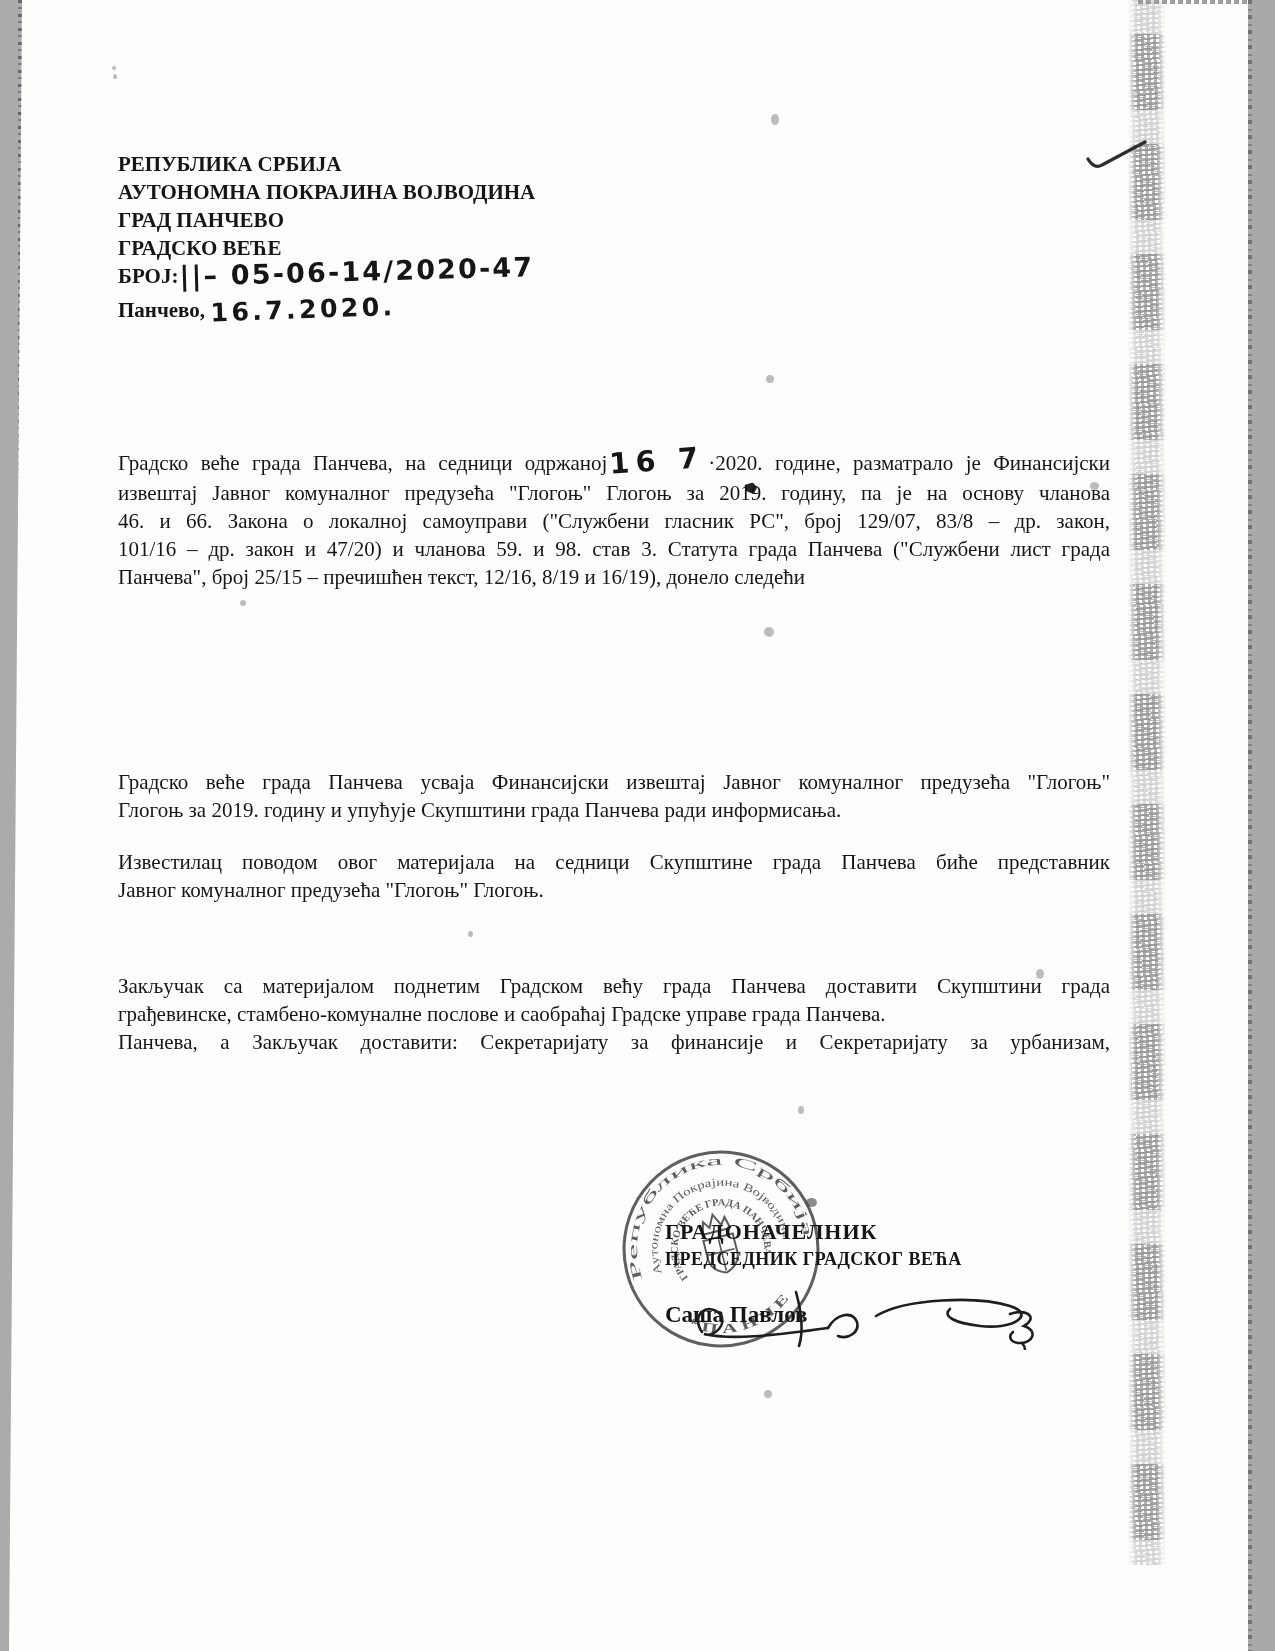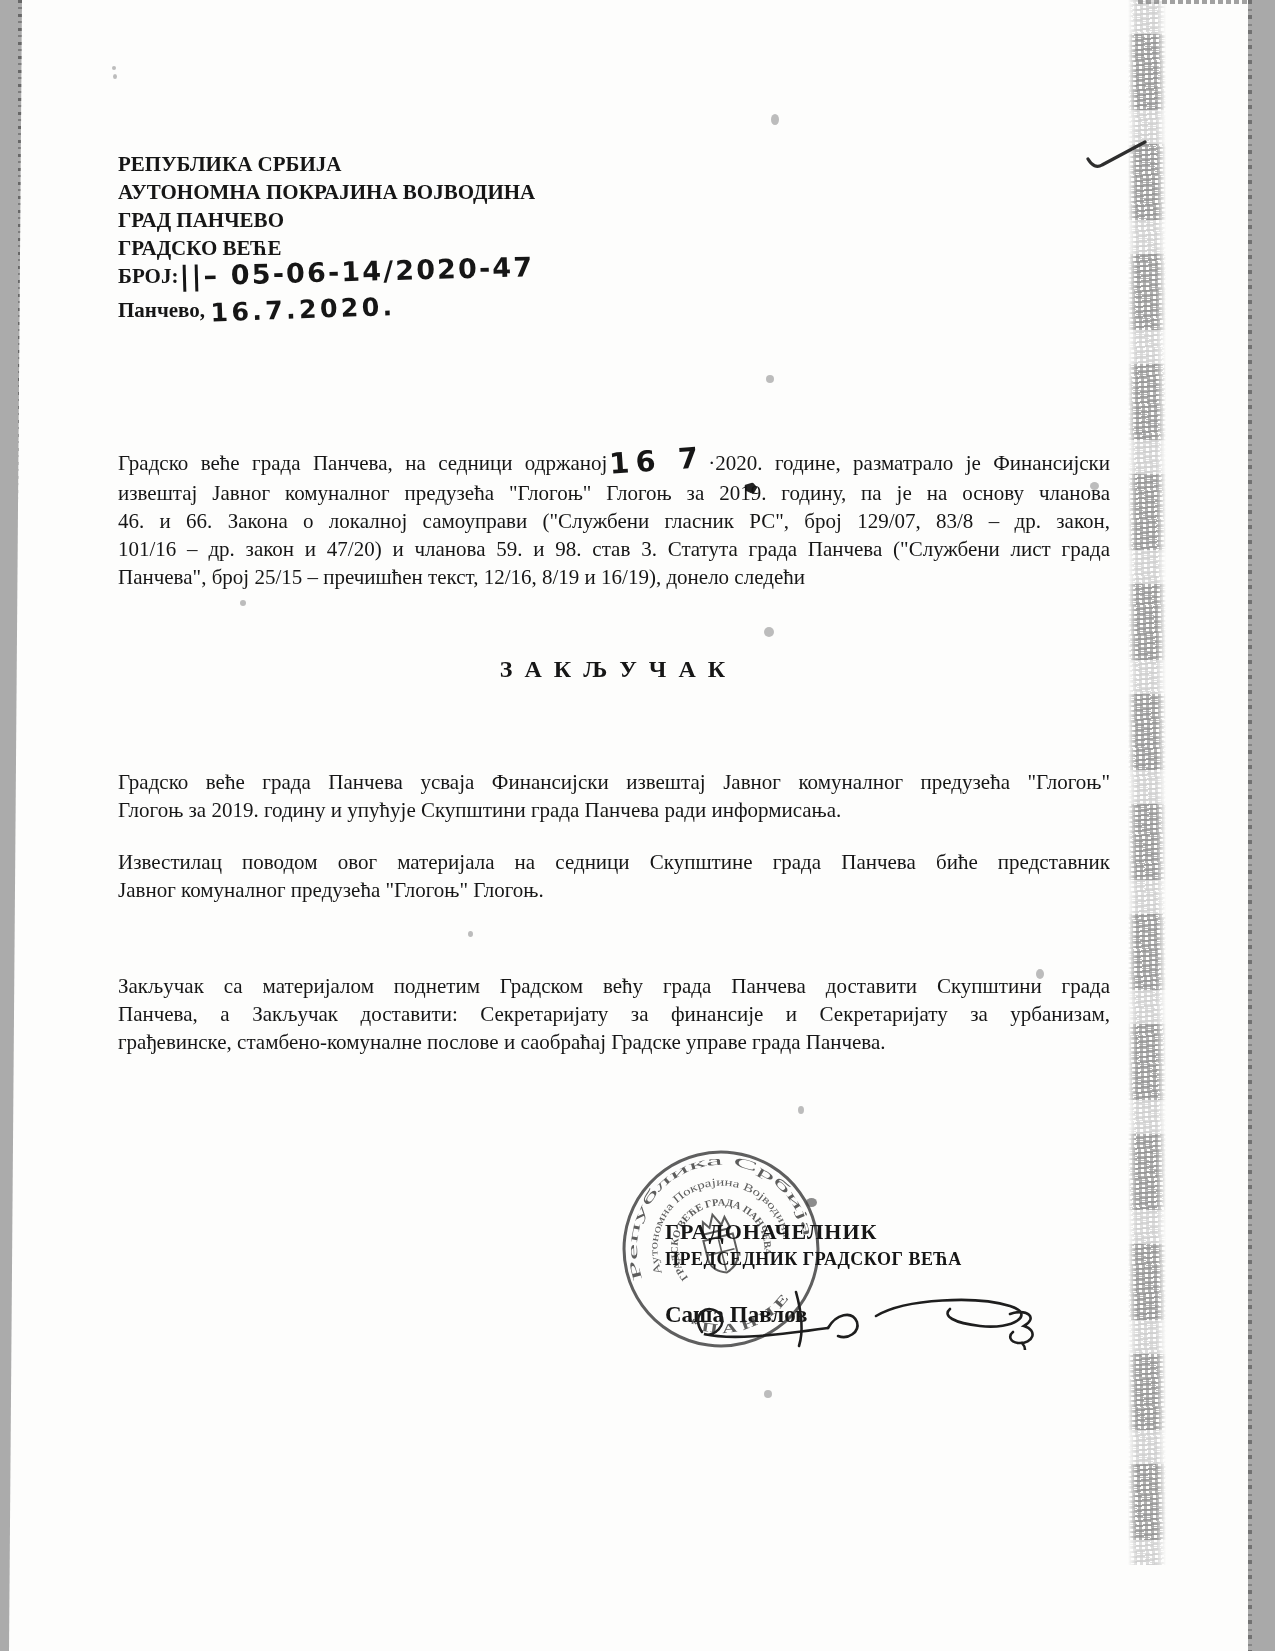--- a/index.html
+++ b/index.html
@@ -93,34 +93,33 @@
 
   <div class="textcol" id="intro">
     <div class="line j" style="height:30px"><span>Градско веће града Панчева, на седници одржаној</span> <span class="hand hand-inline">16 7</span> <span>·2020. године, разматрало је Финансијски</span></div>
     <div class="line j">извештај Јавног комуналног предузећа "Глогоњ" Глогоњ за 2019. годину, па је на основу чланова</div>
     <div class="line j">46. и 66. Закона о локалној самоуправи ("Службени гласник РС", број 129/07, 83/8 – др. закон,</div>
     <div class="line j">101/16 – др. закон и 47/20) и чланова 59. и 98. став 3. Статута града Панчева ("Службени лист града</div>
     <div class="line">Панчева", број 25/15 – пречишћен текст, 12/16, 8/19 и 16/19), донело следећи</div>
   </div>
   <div class="blob"></div>
 
-  <div class="title">З А К Љ У Ч А К</div>
 
   <div class="textcol" id="para1">
     <div class="line j">Градско веће града Панчева усваја Финансијски извештај Јавног комуналног предузећа "Глогоњ"</div>
     <div class="line">Глогоњ за 2019. годину и упућује Скупштини града Панчева ради информисања.</div>
   </div>
   <div class="textcol" id="para2">
     <div class="line j">Известилац поводом овог материјала на седници Скупштине града Панчева биће представник</div>
     <div class="line">Јавног комуналног предузећа "Глогоњ" Глогоњ.</div>
   </div>
   <div class="textcol" id="para3">
     <div class="line j">Закључак са материјалом поднетим Градском већу града Панчева доставити Скупштини града</div>
+    <div class="line">грађевинске, стамбено-комуналне послове и саобраћај Градске управе града Панчева.</div>
     <div class="line j">Панчева, а Закључак доставити: Секретаријату за финансије и Секретаријату за урбанизам,</div>
-    <div class="line">грађевинске, стамбено-комуналне послове и саобраћај Градске управе града Панчева.</div>
   </div>
 
   <svg class="seal" viewBox="0 0 200 200" xmlns="http://www.w3.org/2000/svg">
     <defs>
       <path id="arcOuterTop" d="M 18.3,114.4 A 83,83 0 1 1 181.7,114.4" fill="none"></path>
       <path id="arcOuterBottom" d="M 46.6,163.6 A 83,83 0 0 0 153.4,163.6" fill="none"></path>
       <path id="arcMiddle" d="M 37.9,110.9 A 63,63 0 1 1 162.1,110.9" fill="none"></path>
       <path id="arcInner" d="M 62.8,121.5 A 43,43 0 1 1 137.2,121.5" fill="none"></path>
     </defs>
     <circle cx="100" cy="100" r="96" fill="none" stroke="#3d3d3d" stroke-width="3"></circle>

